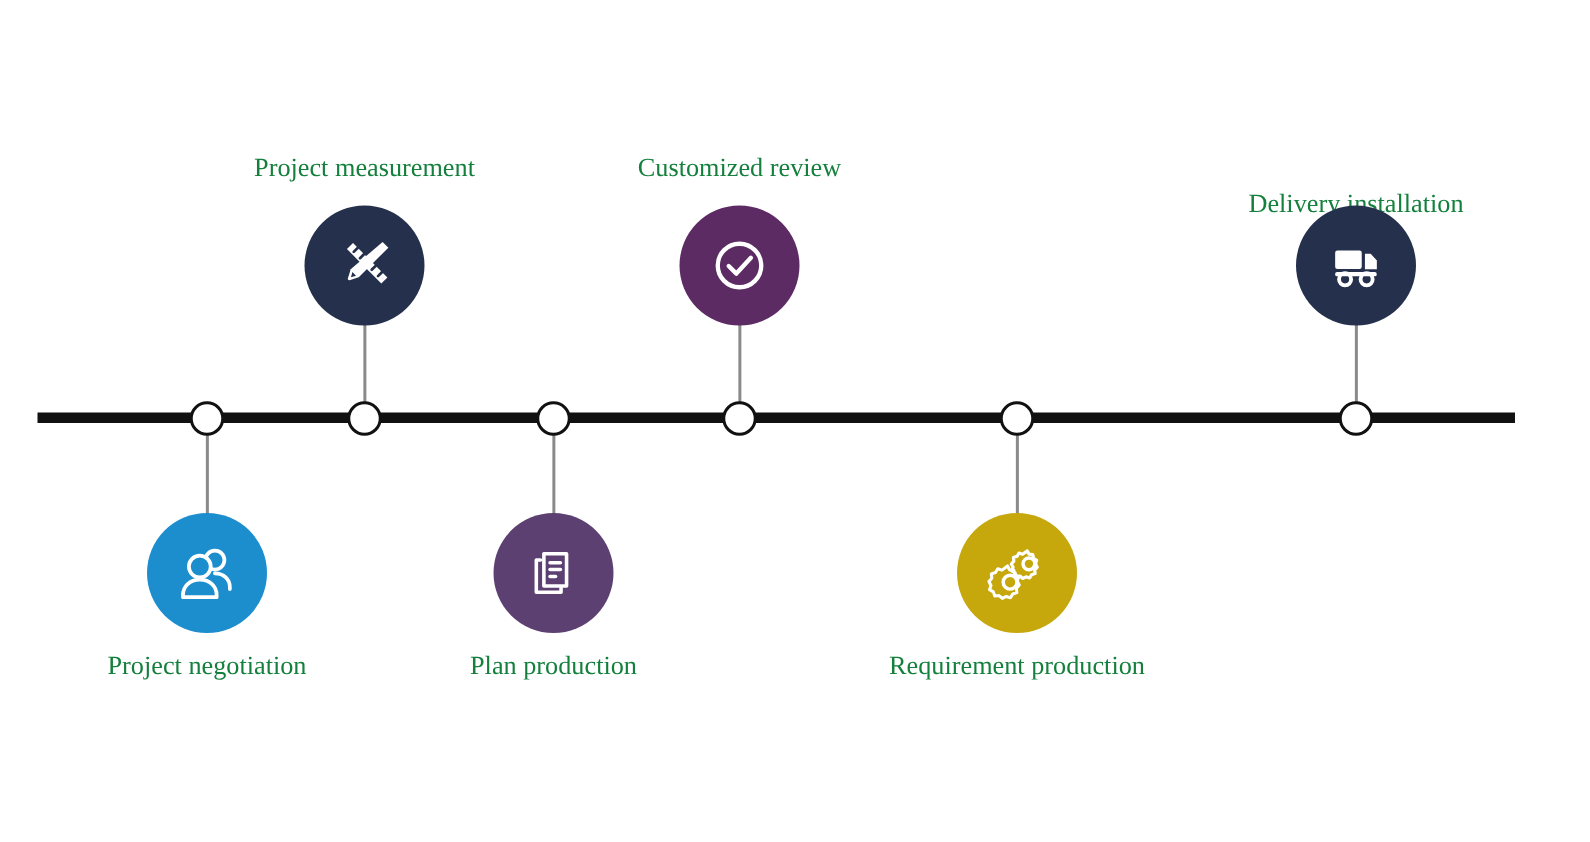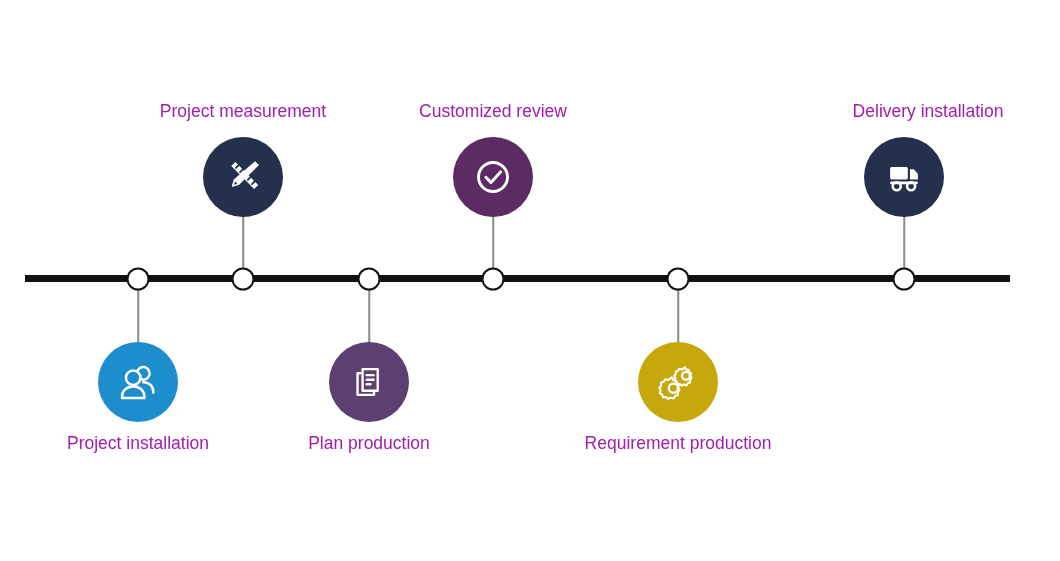--- a/index.html
+++ b/index.html
@@ -69,24 +69,24 @@
   }
   .badge.up   { top: 137px; }
   .badge.down { top: 342px; }
   .badge svg { display: block; }
 
   
   .caption {
     position: absolute;
     transform: translateX(-50%);
     white-space: nowrap;
-    color: #a21caf;
+    color: #15803d;
     font-size: 17.5px;
     line-height: 1.2;
-    font-family: Liberation Sans, sans-serif;
+    font-family: Liberation Serif, serif;
   }
   .caption.up   { top: 101px; }
   .caption.down { top: 433px; }
 </style>
 </head>
 <body>
 
 <div id="canvas">
 
   <div class="axis-line"></div>
@@ -96,21 +96,21 @@
   <div class="badge down" style="left:138px; background:#1c8ecd;">
     <span>
       <svg width="46" height="46" viewBox="0 0 48 48" fill="none" stroke="#ffffff" stroke-width="2.6" stroke-linecap="round" stroke-linejoin="round">
         <circle cx="29.5" cy="15" r="6.6"></circle>
         <path d="M29.5 24.2c6.2 0 10.4 4.2 10.4 9.6v1.4"></path>
         <circle cx="19" cy="19.5" r="7.6" fill="#1c8ecd"></circle>
         <path d="M19 28.6c-7 0-11.7 4.7-11.7 10.7v1.5h23.4v-1.5c0-6-4.7-10.7-11.7-10.7z" fill="#1c8ecd"></path>
       </svg>
     </span>
   </div>
-  <div class="caption down" style="left:138px;">Project installation</div>
+  <div class="caption down" style="left:138px;">Project negotiation</div>
 
   <div class="stem up" style="left:243px;"></div>
   <div class="node" style="left:243px;"></div>
   <div class="badge up" style="left:243px; background:#24304c;">
     <span>
       <svg width="46" height="46" viewBox="0 0 48 48">
         <g fill="#ffffff">
 
           <path d="M36.6 7.6 L40.6 11.6 L20.0 32.2 L13.6 34.2 C12.9 34.4 12.2 33.7 12.4 33.0 L14.4 26.6 Z"></path>
           <path d="M15.6 28.6 L18.1 31.1 L14.6 32.2 Z" fill="#24304c"></path>
@@ -181,15 +181,15 @@
         <g fill="#ffffff">
           <rect x="9.5" y="13.5" width="18.5" height="13" rx="1.6"></rect>
           <path d="M30.2 15.8 h4.0 l4.3 4.8 v6.0 h-8.3 z"></path>
           <rect x="9.5" y="28.6" width="28.9" height="2.9" rx="1.3"></rect>
         </g>
         <circle cx="16.4" cy="33.6" r="4.2" fill="none" stroke="#ffffff" stroke-width="2.7"></circle>
         <circle cx="31.4" cy="33.6" r="4.2" fill="none" stroke="#ffffff" stroke-width="2.7"></circle>
       </svg>
     </span>
   </div>
-  <div class="caption up" style="left:928px;">Delivery installation</div>
+  <div class="caption up" style="left:904px;margin-top:24px;">Delivery installation</div>
 
 </div>
 
 </body></html>

